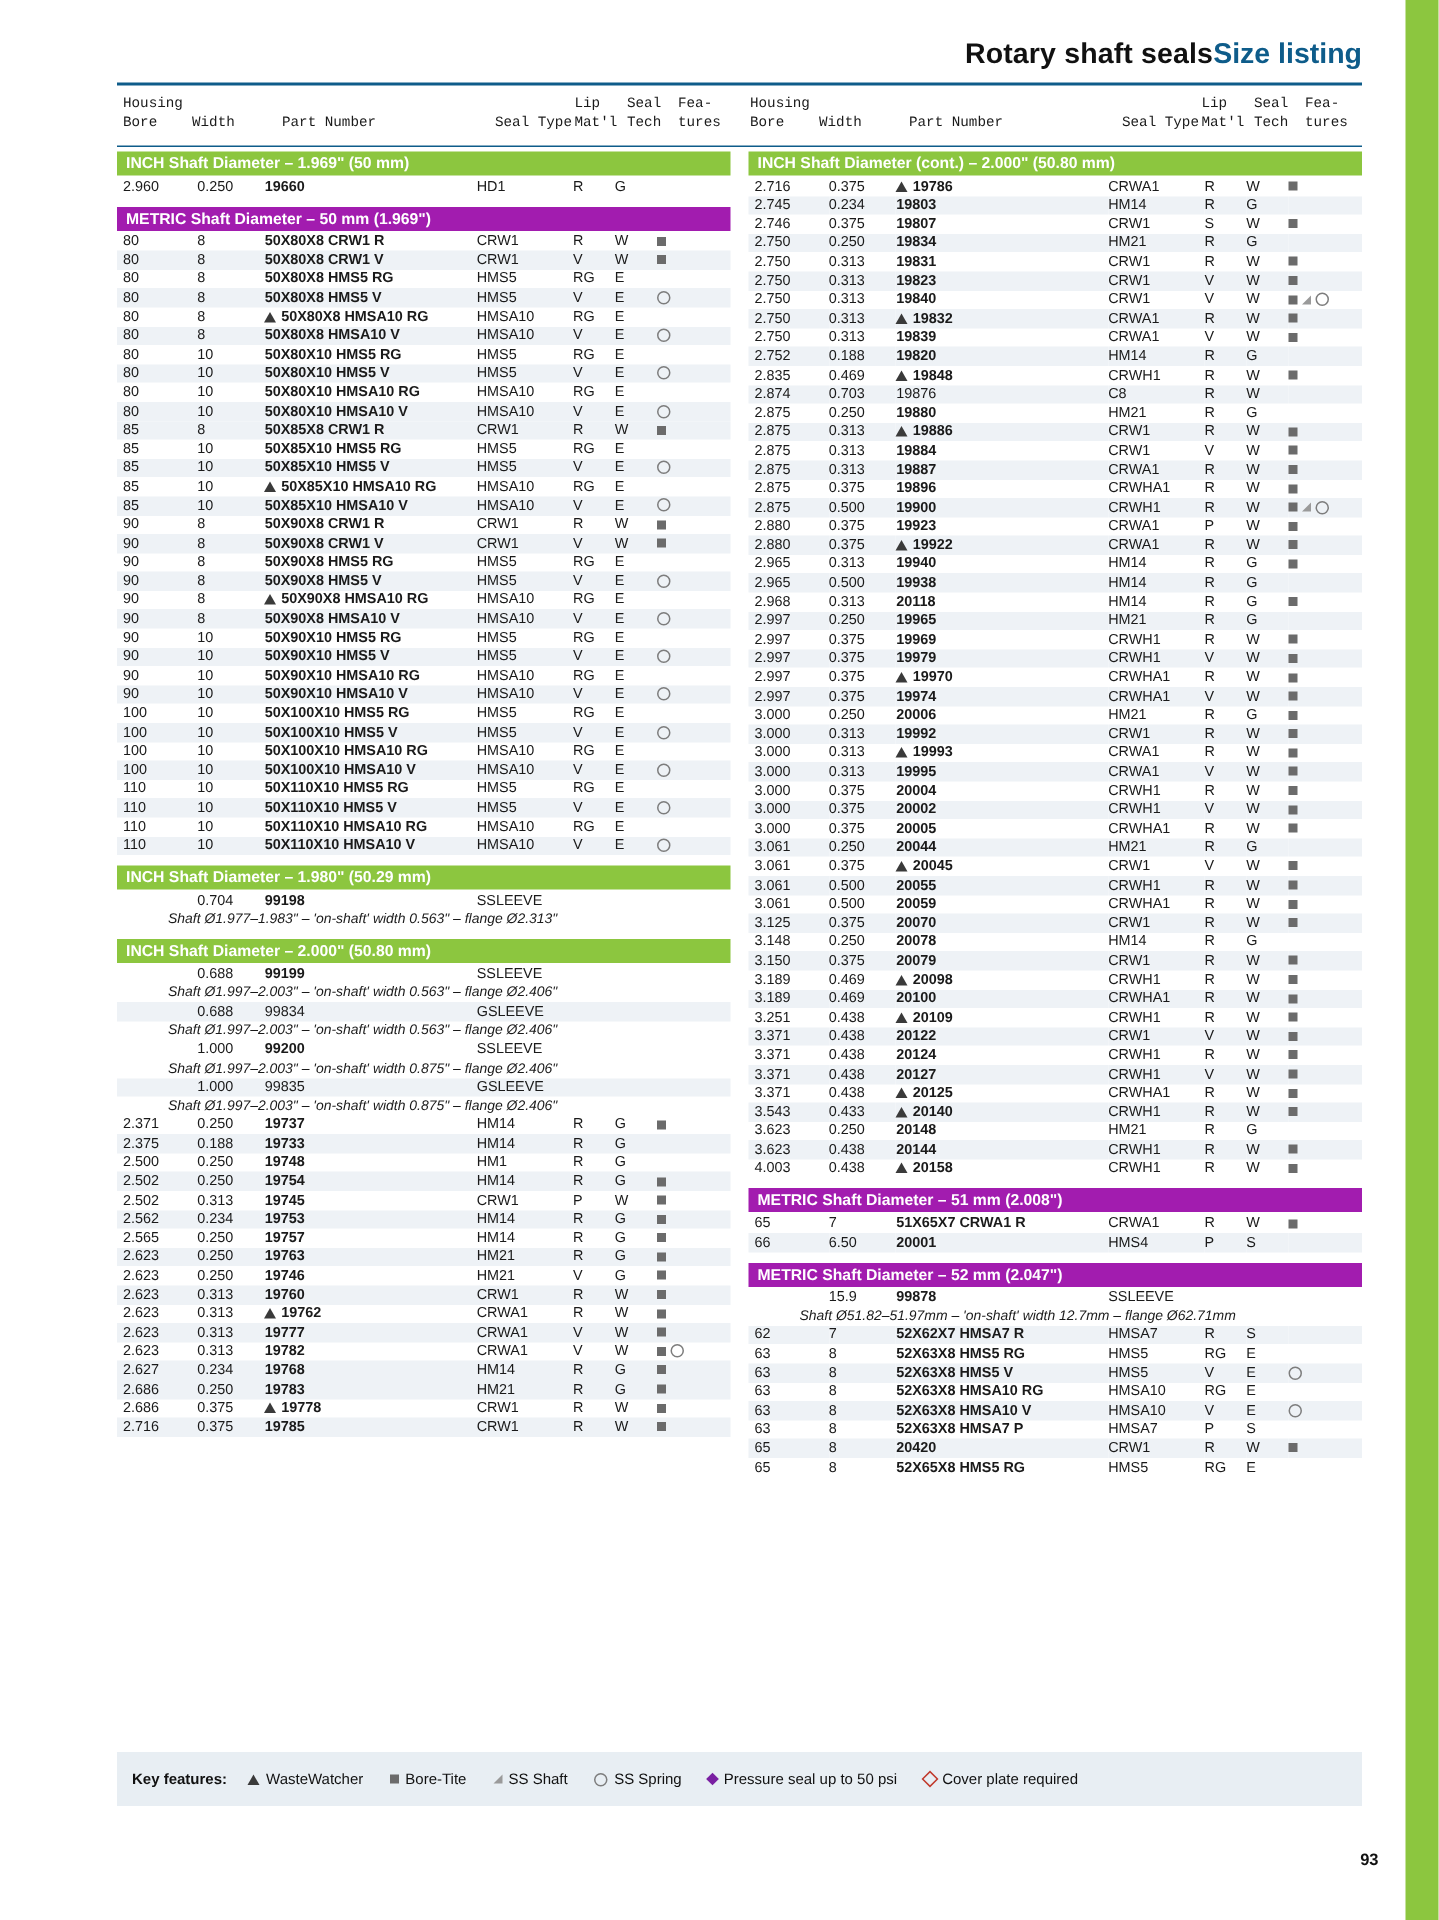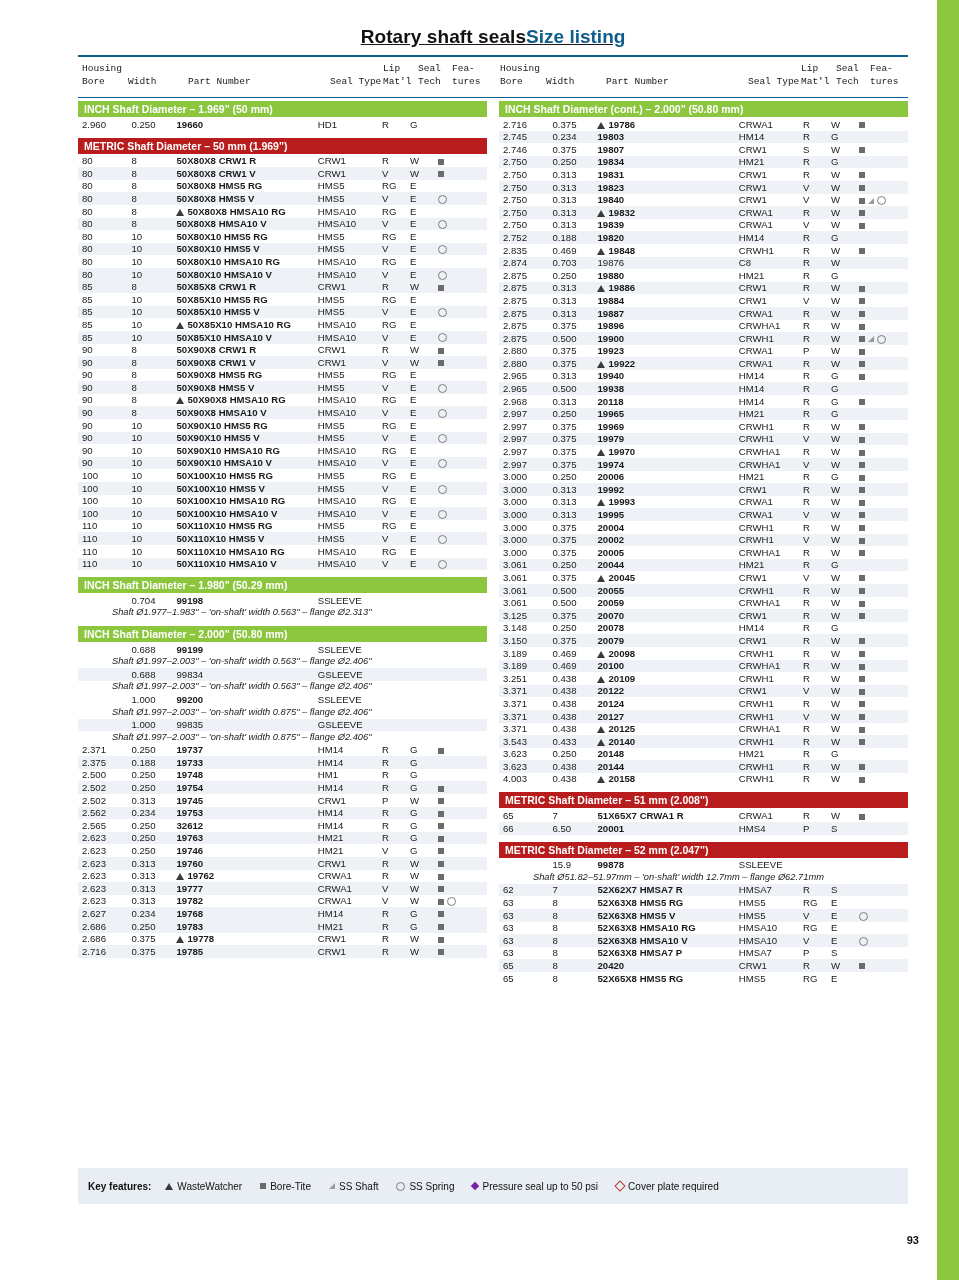--- a/index.html
+++ b/index.html
@@ -11,41 +11,41 @@
     position:relative;
     overflow:hidden;
   }
   .page{position:absolute;inset:0;}
   
   .edge-top{position:absolute;right:0;top:0;width:22px;height:196px;background:#8cc63f;}
   .edge-bottom{position:absolute;right:0;top:196px;width:22px;height:1084px;background:#8cc63f;}
 
   .content{position:absolute;left:78px;top:26px;width:830px;}
 
-  .head-row{display:flex;justify-content:center;align-items:baseline;text-decoration:underline;}
+  .head-row{display:flex;justify-content:flex-end;align-items:baseline;}
   .doc-title{font-size:19px;font-weight:bold;color:#111;letter-spacing:.1px;}
   .doc-sub{font-size:19px;font-weight:bold;color:#0e5c8a;}
 
   .rule{height:2px;background:#0e5c8a;margin-top:7px;}
   .rule-thin{height:1px;background:#0e5c8a;margin-top:0;}
 
   .colhead{display:flex;font-size:9.5px;color:#1a1a1a;padding:6px 0 4px 0;font-family:Liberation Mono, monospace;}
   .colhead .hgroup{width:412px;position:relative;height:30px;}
   .colhead .spacer{width:6px;}
   .hcell{position:absolute;line-height:11px;}
 
   .tables{display:flex;gap:12px;margin-top:3px;}
   .col{width:409px;}
 
   .sec{
     font-size:10.5px;font-weight:bold;color:#ffffff;
     padding:2px 6px;margin:0 0 1px 0;
   }
   .sec.green{background:#8cc63f;color:#ffffff;}
-  .sec.blue{background:#b91c1c;color:#ffffff;}
+  .sec.blue{background:#a21caf;color:#ffffff;}
 
   table{border-collapse:collapse;width:100%;font-size:9.6px;}
   td{padding:0.6px 0;line-height:11.4px;vertical-align:top;}
   tr.alt{background:#eef2f6;}
   .c-bore{width:46px;text-align:left;padding-left:4px;}
   .c-width{width:42px;text-align:left;}
   .c-pn{width:132px;text-align:left;font-weight:bold;}
   .c-st{width:60px;text-align:left;}
   .c-lip{width:26px;text-align:left;}
   .c-sealtech{width:26px;text-align:left;}
@@ -558,21 +558,21 @@
                 <td class="c-width">0.234</td>
                 <td class="c-pn">19753</td>
                 <td class="c-st">HM14</td>
                 <td class="c-lip">R</td>
                 <td class="c-sealtech">G</td>
                 <td class="c-feat"><span class="g g-sq"></span></td>
               </tr>
               <tr>
                 <td class="c-bore">2.565</td>
                 <td class="c-width">0.250</td>
-                <td class="c-pn">32612</td>
+                <td class="c-pn">19757</td>
                 <td class="c-st">HM14</td>
                 <td class="c-lip">R</td>
                 <td class="c-sealtech">G</td>
                 <td class="c-feat"><span class="g g-sq"></span></td>
               </tr>
               <tr class="alt">
                 <td class="c-bore">2.623</td>
                 <td class="c-width">0.250</td>
                 <td class="c-pn">19763</td>
                 <td class="c-st">HM21</td>

